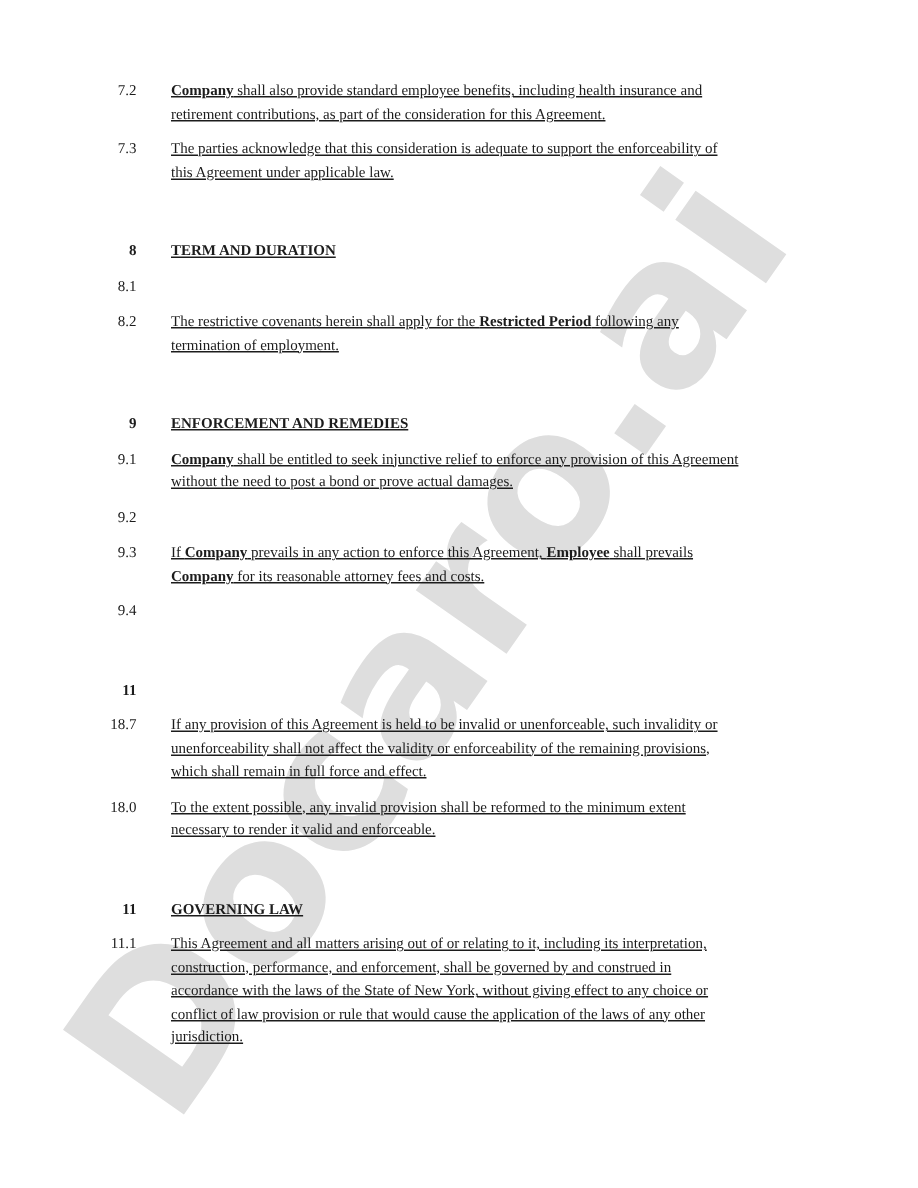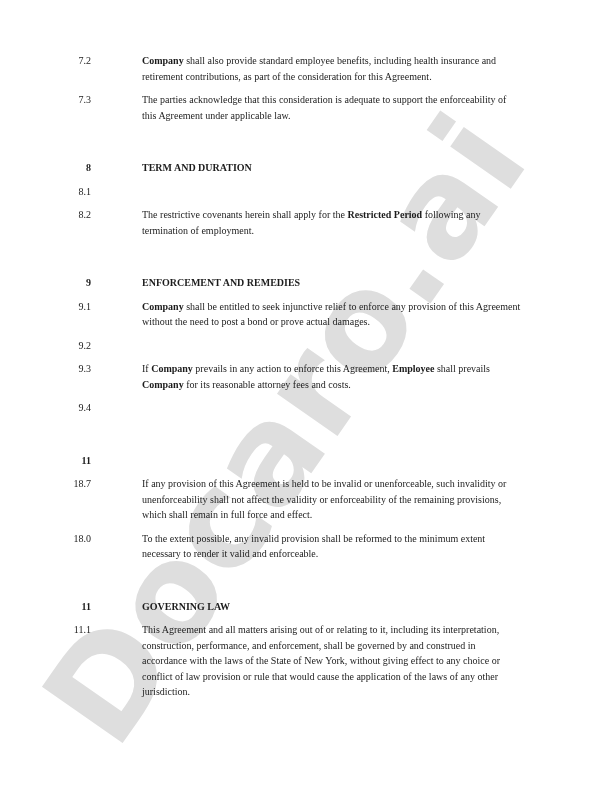--- a/index.html
+++ b/index.html
@@ -37,33 +37,33 @@
   .doc {
     position: relative;
     z-index: 1;
     padding-top: 53px;
     font-size: 10px;
     line-height: 15.5px;
   }
   .row {
     display: flex;
     align-items: flex-start;
-    justify-content: space-between;
   }
   .row.clause { margin-bottom: 8px; }
   .row.heading { margin-top: 37px; margin-bottom: 8px; }
   .num {
     flex: 0 0 91px;
     text-align: right;
   }
   .heading .num { font-weight: bold; }
   .txt {
     flex: 0 0 470px;
-    margin-left: 1px;
+    margin-left: 23px;
     white-space: pre-wrap;
+    text-decoration: underline;
   }
   .heading .txt { font-weight: bold; }
   .b { font-weight: bold; }
 </style>
 </head>
 <body>
 
 <div class="page">
   <div class="watermark">Docaro.ai</div>
   <main class="doc">

